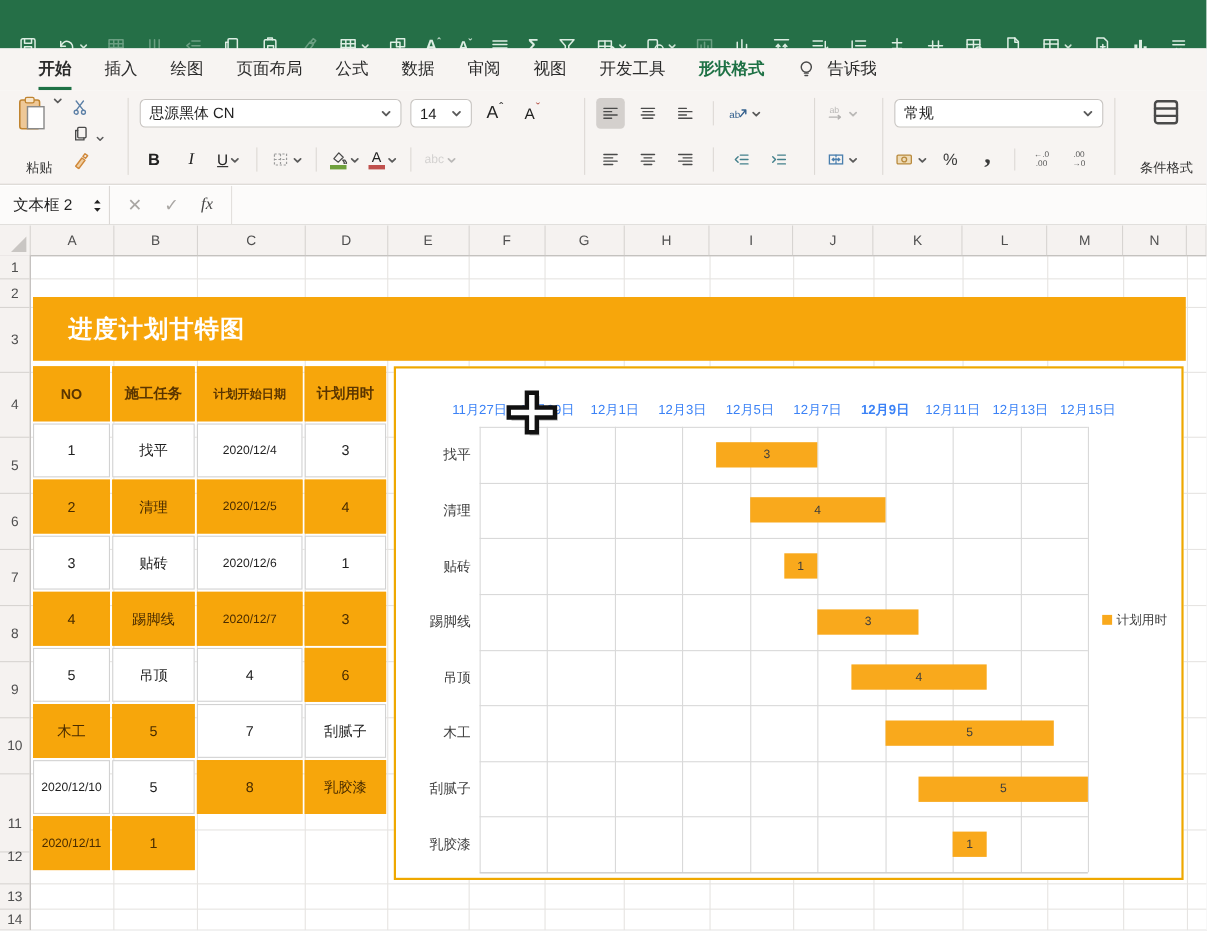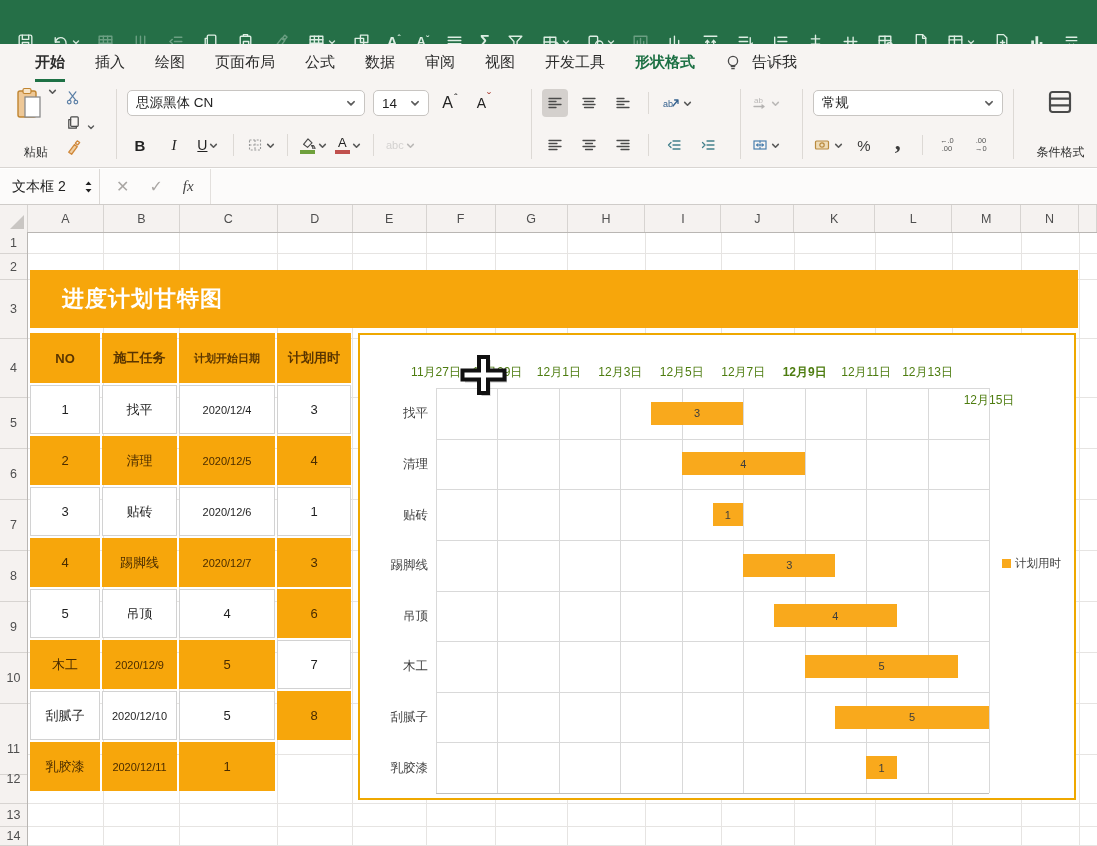--- a/index.html
+++ b/index.html
@@ -80,21 +80,21 @@
 
   .task-table{position:absolute;left:30px;top:128px;display:grid;grid-template-columns:70px 75px 96px 74px;
               grid-template-rows:50px repeat(8,49px);gap:2px;}
   .tcell{display:flex;align-items:center;justify-content:center;font-size:13px;box-sizing:border-box;}
   .tcell.hdr{background:#F7A60B;border:1px solid #F7A60B;color:#5a3500;font-weight:bold;}
   .tcell.orange{background:#F7A60B;border:1px solid #F7A60B;color:#4a2c00;}
   .tcell.white{background:#fff;border:1px solid #d2d2d2;color:#1f1f1f;}
   .tcell.date{font-size:11px;}
 
   .chart{position:absolute;left:358px;top:128px;width:718px;height:467px;background:#fff;border:2px solid #EFA800;box-sizing:border-box;}
-  .tick{position:absolute;width:72px;text-align:center;font-size:12px;color:#4d7c0f;}
+  .tick{position:absolute;width:72px;text-align:center;font-size:12px;color:#3b82f6;}
   .cgl-v{position:absolute;width:1px;background:#d9d9d9;}
   .cgl-h{position:absolute;height:1px;background:#d9d9d9;}
   .cat{position:absolute;width:58px;text-align:right;font-size:12.5px;color:#3f3f3f;}
   .bar{position:absolute;height:23px;display:flex;align-items:center;justify-content:center;font-size:11px;color:#3d3d3d;}
   .legend{position:absolute;display:flex;align-items:center;gap:4px;font-size:11.5px;color:#404040;}
   .legend .sq{width:9px;height:9px;}
 
   .cursor{position:absolute;z-index:50;pointer-events:none;}
 </style>
 </head>
@@ -667,21 +667,20 @@
         <div class="tcell white">1</div>
         <div class="tcell orange">4</div>
         <div class="tcell orange">踢脚线</div>
         <div class="tcell orange date">2020/12/7</div>
         <div class="tcell orange">3</div>
         <div class="tcell white">5</div>
         <div class="tcell white">吊顶</div>
         <div class="tcell white">4</div>
         <div class="tcell orange">6</div>
         <div class="tcell orange">木工</div>
-        <div class="tcell orange date">2020/12/9</div>
         <div class="tcell orange">5</div>
         <div class="tcell white">7</div>
         <div class="tcell white">刮腻子</div>
         <div class="tcell white date">2020/12/10</div>
         <div class="tcell white">5</div>
         <div class="tcell orange">8</div>
         <div class="tcell orange">乳胶漆</div>
         <div class="tcell orange date">2020/12/11</div>
         <div class="tcell orange">1</div>
       </div>
@@ -698,21 +697,21 @@
         <div class="tick" style="left: 285.778px; top: 29px;">12月5日</div>
         <div class="cgl-v" style="left: 321.778px; top: 53px; height: 405px;"></div>
         <div class="tick" style="left: 347.222px; top: 29px;">12月7日</div>
         <div class="cgl-v" style="left: 383.222px; top: 53px; height: 405px;"></div>
         <div class="tick" style="left: 408.667px; top: 29px; font-weight: bold;">12月9日</div>
         <div class="cgl-v" style="left: 444.667px; top: 53px; height: 405px;"></div>
         <div class="tick" style="left: 470.111px; top: 29px;">12月11日</div>
         <div class="cgl-v" style="left: 506.111px; top: 53px; height: 405px;"></div>
         <div class="tick" style="left: 531.556px; top: 29px;">12月13日</div>
         <div class="cgl-v" style="left: 567.556px; top: 53px; height: 405px;"></div>
-        <div class="tick" style="left: 593px; top: 29px; margin-top: 28px;">12月15日</div>
+        <div class="tick" style="left: 593px; top: 29px;">12月15日</div>
         <div class="cgl-v" style="left: 629px; top: 53px; height: 405px;"></div>
         <div class="cgl-h" style="left: 76px; top: 53px; width: 553px;"></div>
         <div class="cgl-h" style="left: 76px; top: 103.625px; width: 553px;"></div>
         <div class="cgl-h" style="left: 76px; top: 154.25px; width: 553px;"></div>
         <div class="cgl-h" style="left: 76px; top: 204.875px; width: 553px;"></div>
         <div class="cgl-h" style="left: 76px; top: 255.5px; width: 553px;"></div>
         <div class="cgl-h" style="left: 76px; top: 306.125px; width: 553px;"></div>
         <div class="cgl-h" style="left: 76px; top: 356.75px; width: 553px;"></div>
         <div class="cgl-h" style="left: 76px; top: 407.375px; width: 553px;"></div>
         <div class="cgl-h" style="left: 76px; top: 458px; width: 553px; background: rgb(191, 191, 191);"></div>

